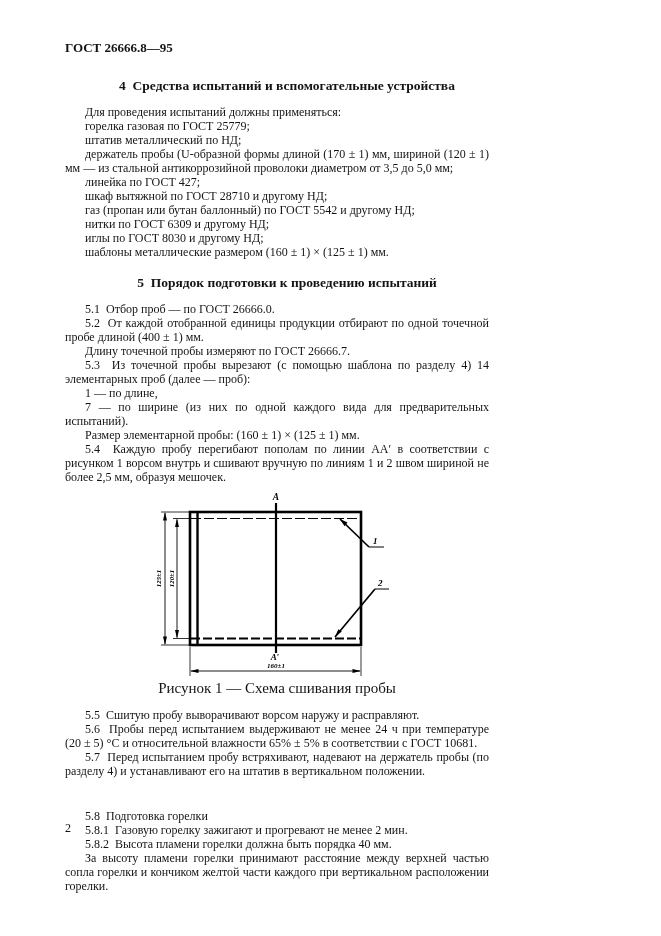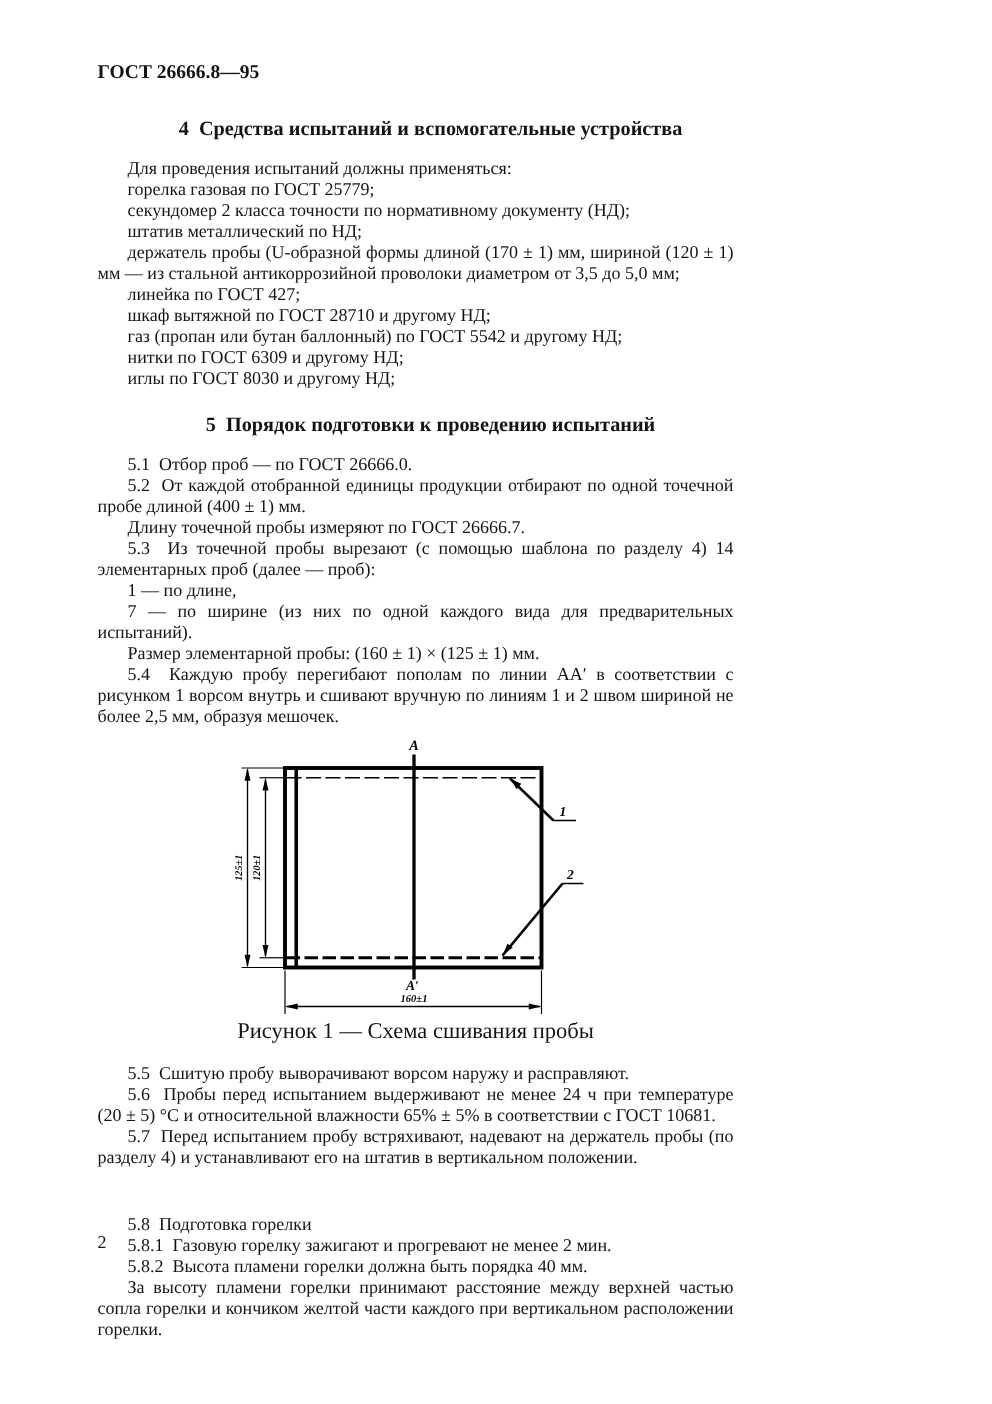--- a/index.html
+++ b/index.html
@@ -24,28 +24,28 @@
 <body>
 
 <div class="page">
 
   <div class="doc-header">ГОСТ 26666.8—95</div>
 
   <h2 class="sec-heading">4&nbsp;&nbsp;Средства испытаний и вспомогательные устройства</h2>
 
   <p class="t">Для проведения испытаний должны применяться:</p>
   <p class="t">горелка газовая по ГОСТ 25779;</p>
-  <p class="t">секундомер 2 класса точности по нормативному документу (НД);</p>
   <p class="t">штатив металлический по НД;</p>
   <p class="t">держатель пробы (U-образной формы длиной (170 ± 1) мм, шириной (120 ± 1) мм — из стальной антикоррозийной проволоки диаметром от 3,5 до 5,0 мм;</p>
   <p class="t">линейка по ГОСТ 427;</p>
   <p class="t">шкаф вытяжной по ГОСТ 28710 и другому НД;</p>
   <p class="t">газ (пропан или бутан баллонный) по ГОСТ 5542 и другому НД;</p>
   <p class="t">нитки по ГОСТ 6309 и другому НД;</p>
   <p class="t">иглы по ГОСТ 8030 и другому НД;</p>
+  <p class="t">шаблоны металлические размером (160 ± 1) × (125 ± 1) мм.</p>
 
   <h2 class="sec-heading second">5&nbsp;&nbsp;Порядок подготовки к проведению испытаний</h2>
 
   <p class="t">5.1&nbsp; Отбор проб — по ГОСТ 26666.0.</p>
   <p class="t">5.2&nbsp; От каждой отобранной единицы продукции отбирают по одной точечной пробе длиной (400 ± 1) мм.</p>
   <p class="t">Длину точечной пробы измеряют по ГОСТ 26666.7.</p>
   <p class="t">5.3&nbsp; Из точечной пробы вырезают (с помощью шаблона по разделу 4) 14 элементарных проб (далее — проб):</p>
   <p class="t">1 — по длине,</p>
   <p class="t">7 — по ширине (из них по одной каждого вида для предварительных испытаний).</p>
   <p class="t">Размер элементарной пробы: (160 ± 1) × (125 ± 1) мм.</p>

